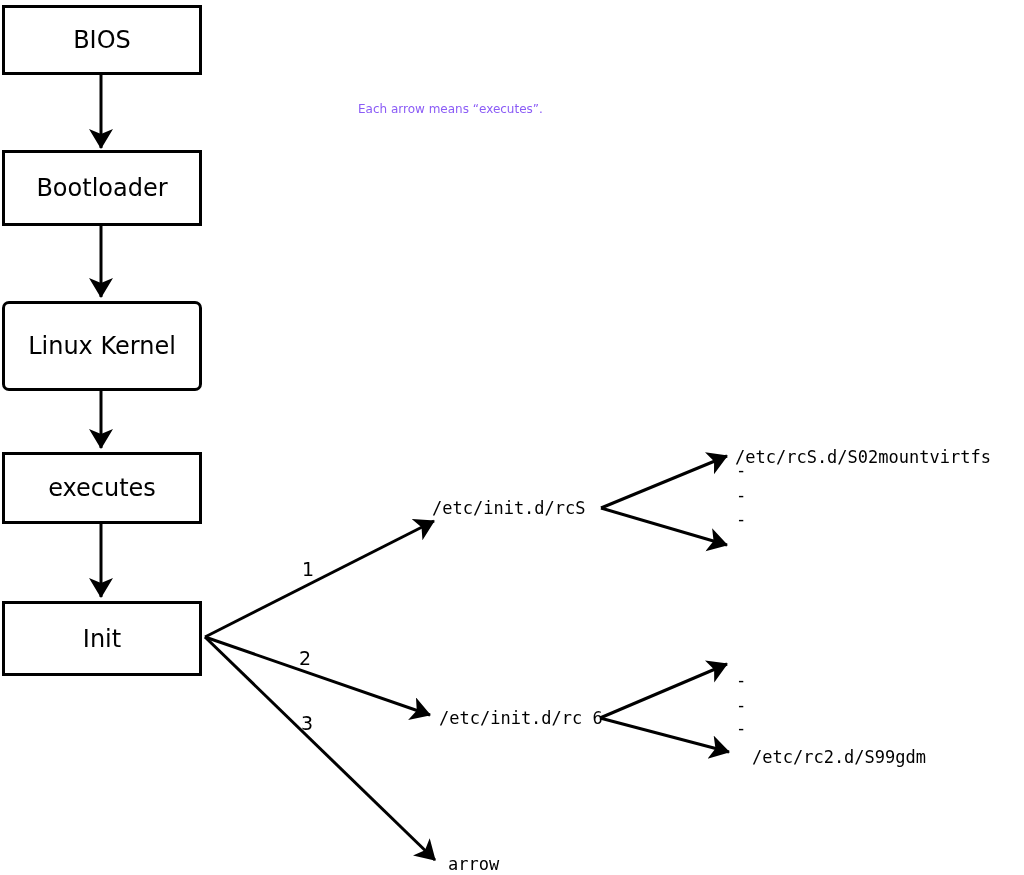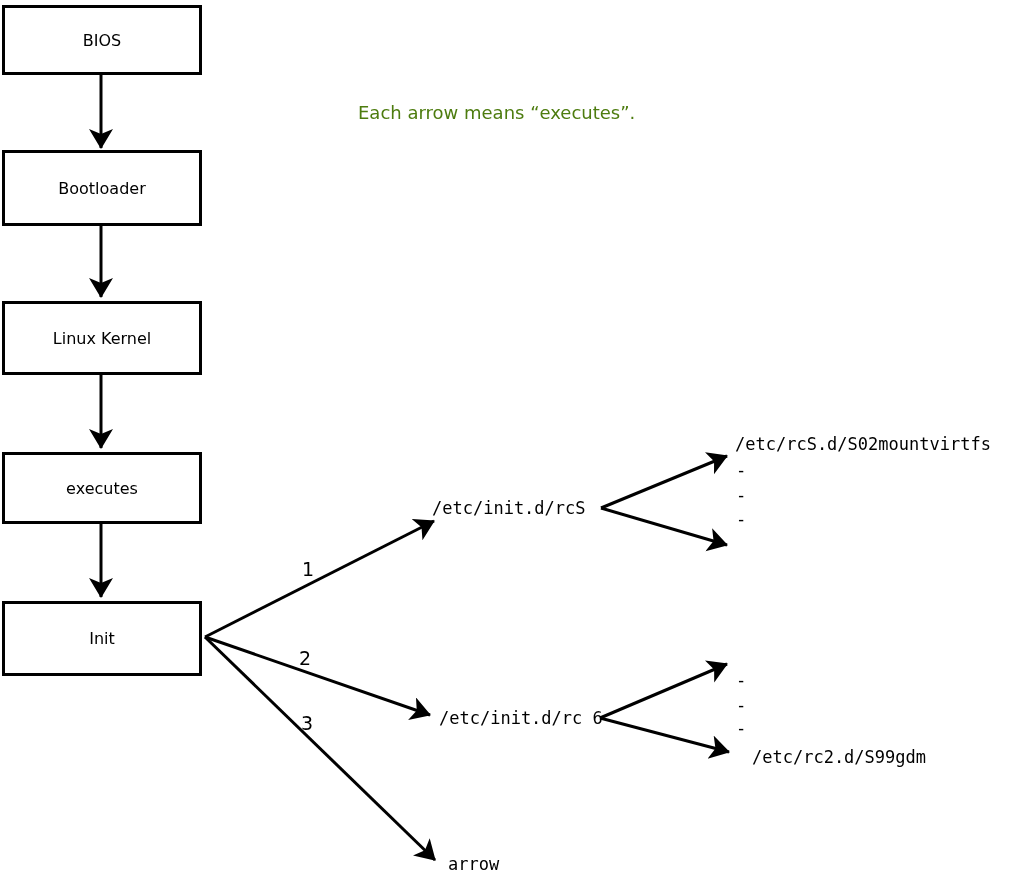--- a/index.html
+++ b/index.html
@@ -26,28 +26,28 @@
     position: absolute;
     left: 2px;
     width: 200px;
     box-sizing: border-box;
     border: 3px solid #000000;
     background: #ffffff;
     display: flex;
     align-items: center;
     justify-content: center;
     font-family: "DejaVu Sans", "Liberation Sans", sans-serif;
-    font-size: 16px;
+    font-size: 24px;
     color: #000000;
   }
   .caption {
     position: absolute;
     font-family: "DejaVu Sans", "Liberation Sans", sans-serif;
-    font-size: 18px;
-    color: #4d7c0f;
+    font-size: 12px;
+    color: #8b5cf6;
     white-space: pre;
   }
   .mono {
     position: absolute;
     font-family: "DejaVu Sans Mono", "Liberation Mono", monospace;
     font-size: 17px;
     line-height: 22px;
     color: #000000;
     white-space: pre;
   }
@@ -90,41 +90,41 @@
     <line x1="600" y1="718" x2="727" y2="664" marker-end="url(#ah)"></line>
     <line x1="600" y1="718" x2="729" y2="752" marker-end="url(#ah)"></line>
   </svg>
 
   <div class="node" style="top:5px;height:70px;">
       <span>BIOS</span>
     </div>
   <div class="node" style="top:150px;height:76px;">
       <span>Bootloader</span>
     </div>
-  <div class="node" style="top:301px;height:74px;">
+  <div class="node" style="top:301px;height:90px;border-radius:7px;">
       <span>Linux Kernel</span>
     </div>
   <div class="node" style="top:452px;height:72px;">
       <span>executes</span>
     </div>
   <div class="node" style="top:601px;height:75px;align-items:center;">
       <span>Init</span>
     </div>
 
   <div class="caption" style="left:358px;top:102px;">Each arrow means “executes”.</div>
 
   <div class="arrow-num" style="left:302px;top:557px;">1</div>
   <div class="arrow-num" style="left:299px;top:646px;">2</div>
   <div class="arrow-num" style="left:301px;top:711px;">3</div>
 
   <div class="mono" style="left:432px;top:497px;">/etc/init.d/rcS</div>
   <div class="mono" style="left:439px;top:707px;">/etc/init.d/rc 6</div>
   <div class="mono" style="left:448px;top:853px;">arrow</div>
 
-  <div class="mono" style="left:735px;top:433px;">/etc/rcS.d/S02mountvirtfs</div>
+  <div class="mono" style="left:735px;top:446px;">/etc/rcS.d/S02mountvirtfs</div>
   <div class="mono" style="left:736px;top:459px;">-</div>
   <div class="mono" style="left:736px;top:484px;">-</div>
   <div class="mono" style="left:736px;top:508px;">-</div>
 
   <div class="mono" style="left:736px;top:669px;">-</div>
   <div class="mono" style="left:736px;top:694px;">-</div>
   <div class="mono" style="left:736px;top:717px;">-</div>
   <div class="mono" style="left:735px;top:746px;margin-left:17px;">/etc/rc2.d/S99gdm</div>
 
 </div>

